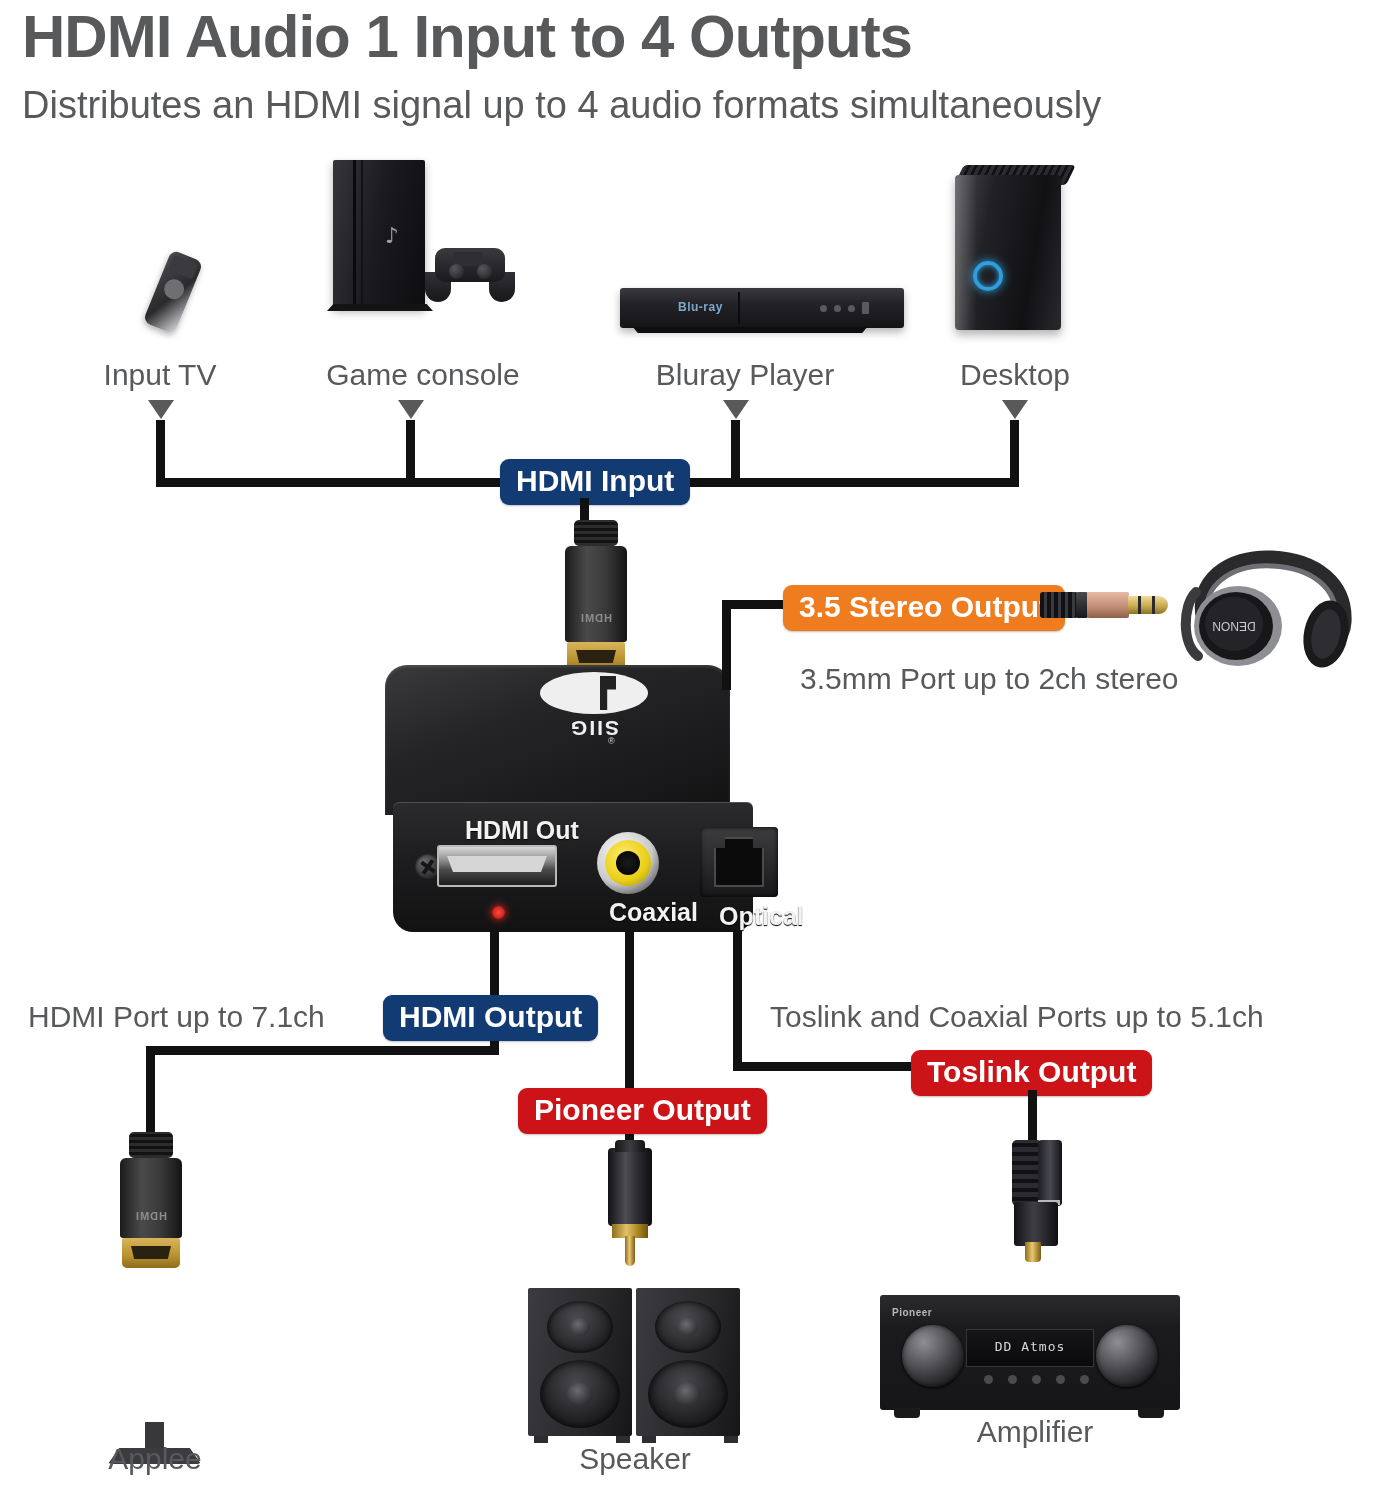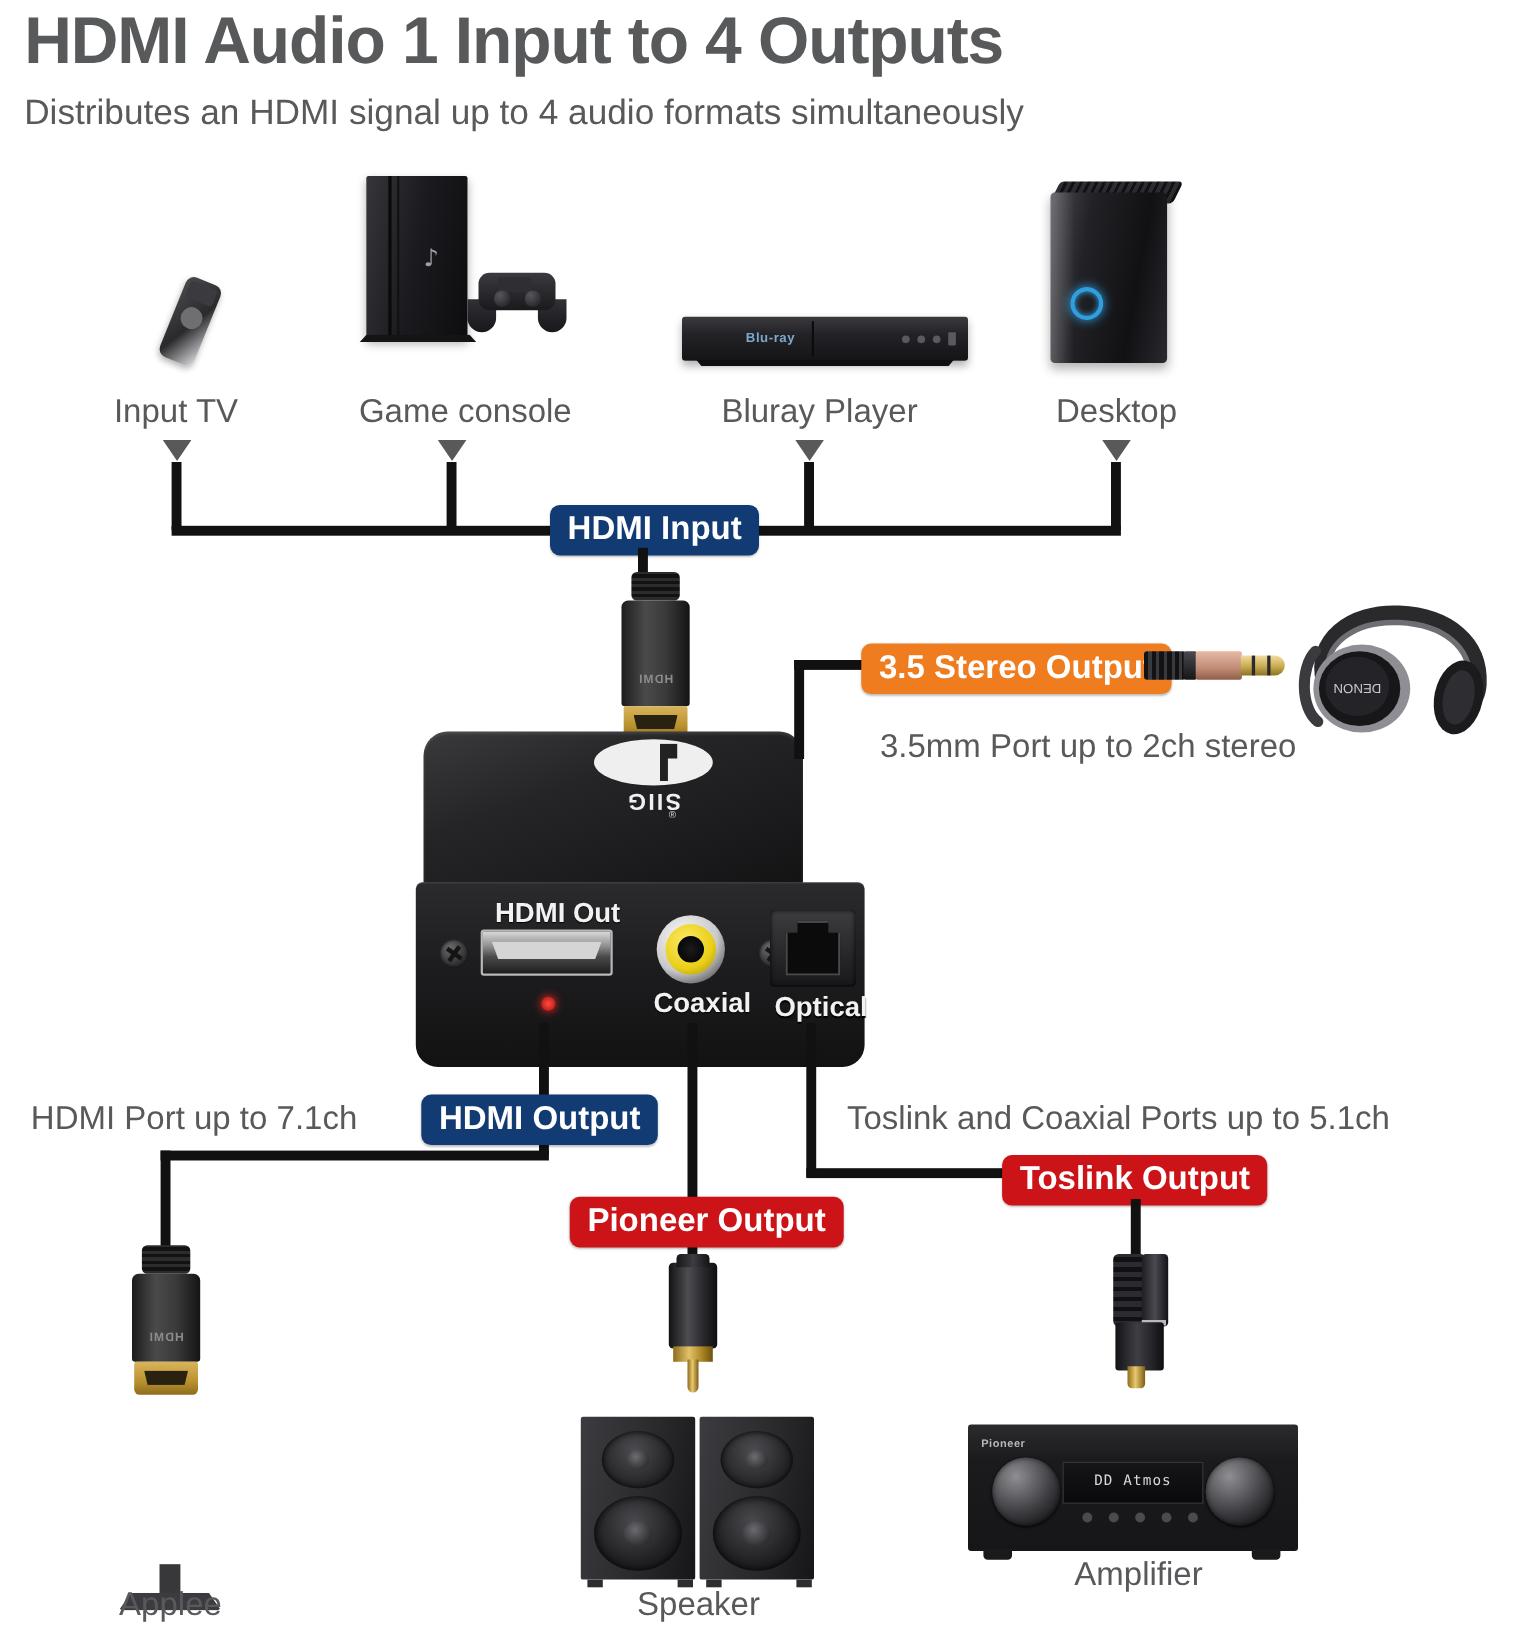--- a/index.html
+++ b/index.html
@@ -2,21 +2,21 @@
 <html><head>
 <meta charset="utf-8">
 <style>
   html,body{margin:0;padding:0;background:#fff;}
   body{width:1375px;height:1500px;position:relative;overflow:hidden;
        font-family:"Liberation Sans","DejaVu Sans",sans-serif;color:#58595b;}
   .abs{position:absolute;}
 
   
   #title{left:22px;top:2px;font-size:60px;font-weight:bold;color:#58595b;letter-spacing:-1px;white-space:nowrap;}
-  #subtitle{left:22px;top:84px;font-size:32px;color:#58595b;white-space:nowrap;}
+  #subtitle{left:22px;top:84px;font-size:38px;color:#58595b;white-space:nowrap;}
 
   
   .dev-label{font-size:30px;color:#58595b;text-align:center;white-space:nowrap;}
 
   
   .badge{color:#fff;font-size:30px;font-weight:600;padding:7px 16px 9px;border-radius:9px;white-space:nowrap;line-height:1;box-shadow:0 1px 2px rgba(0,0,0,.25);}
   .badge.navy{background:#123a73;}
   .badge.orange{background:#ef7d1f;}
   .badge.red{background:#cc1418;}
 
@@ -40,23 +40,23 @@
             transform:scaleX(-1);letter-spacing:1px;font-weight:bold;}
   .hdmi-gold{width:58px;height:30px;margin:0 auto;border-radius:2px 2px 5px 5px;
              background:linear-gradient(180deg,#d9b45a,#b9912f 60%,#8d6c1c);position:relative;}
   .hdmi-gold:before{content:"";position:absolute;left:9px;top:8px;width:40px;height:13px;
              background:#2a2210;clip-path:polygon(0 0,100% 0,92% 100%,8% 100%);}
 
   
   #box-top{left:385px;top:665px;width:345px;height:150px;
     background:linear-gradient(160deg,#3a3a3c 0%,#252527 35%,#1b1b1d 70%,#121213 100%);
     border-radius:22px 22px 0 0;box-shadow:inset 0 2px 3px rgba(255,255,255,.12);}
-  #box-face{left:378px;top:802px;width:360px;height:168px;
+  #box-face{left:393px;top:802px;width:360px;height:130px;
     background:linear-gradient(180deg,#2b2b2d 0%,#1d1d1f 45%,#121213 100%);
-    border-radius:6px 6px 20px 20px;box-shadow:inset 0 1px 0 rgba(255,255,255,.18);padding-left:48px;}
+    border-radius:6px 6px 20px 20px;box-shadow:inset 0 1px 0 rgba(255,255,255,.18);}
   .port-lbl{position:absolute;color:#f2f2f2;font-size:25px;font-weight:bold;white-space:nowrap;
             text-shadow:0 1px 1px #000;}
   .screw{position:absolute;width:26px;height:26px;border-radius:50%;
     background:radial-gradient(circle at 35% 30%,#6a6a6c,#2a2a2c 70%);box-shadow:inset 0 0 3px #000;}
   .screw:before,.screw:after{content:"";position:absolute;background:#151516;}
   .screw:before{left:5px;top:11px;width:16px;height:4px;transform:rotate(35deg);}
   .screw:after{left:11px;top:5px;width:4px;height:16px;transform:rotate(35deg);}
   #hdmi-out-port{left:437px;top:845px;width:120px;height:42px;border-radius:3px;
     background:linear-gradient(180deg,#d8d8d8,#8e8e8e 35%,#4a4a4a 60%,#1d1d1d);
     border:2px solid #b9b9b9;box-sizing:border-box;}
@@ -170,21 +170,21 @@
   #dualshock{position:absolute;left:96px;top:82px;width:98px;height:60px;}
   #ds-body{position:absolute;left:14px;top:6px;width:70px;height:34px;border-radius:10px;
     background:linear-gradient(180deg,#3a3a3f,#1a1a1d);}
   #ds-touch{position:absolute;left:32px;top:10px;width:30px;height:14px;border-radius:2px;background:#2e2e33;}
   .ds-grip{position:absolute;top:30px;width:26px;height:30px;border-radius:0 0 13px 13px;
     background:linear-gradient(180deg,#303035,#18181b);}
   .ds-stick{position:absolute;top:22px;width:15px;height:15px;border-radius:50%;
     background:radial-gradient(circle at 35% 30%,#56565c,#1b1b1e);}
 
   #bluray{left:620px;top:288px;width:260px;height:46px;}
-  #br-body{position:absolute;left:0;top:0;width:260px;height:40px;border-radius:3px;
+  #br-body{position:absolute;left:0;top:0;width:284px;height:40px;border-radius:3px;
     background:linear-gradient(180deg,#3a3a3e 0%,#232327 40%,#141417 100%);box-shadow:0 4px 8px rgba(0,0,0,.3);}
   #br-logo{position:absolute;left:58px;top:12px;color:#7da8cc;font-size:12px;font-weight:bold;letter-spacing:.5px;}
   #br-tray{position:absolute;left:118px;top:4px;width:2px;height:32px;background:#0c0c0e;}
   .br-btn{position:absolute;top:17px;width:7px;height:7px;border-radius:50%;background:#575a5e;}
   #br-foot{position:absolute;left:8px;top:39px;width:244px;height:6px;background:#0e0e10;
     clip-path:polygon(2% 0,98% 0,96% 100%,4% 100%);}
 
   #desktop{left:955px;top:165px;width:120px;height:170px;}
   #dt-body{position:absolute;left:0;top:10px;width:106px;height:155px;border-radius:4px;
     background:linear-gradient(100deg,#4a4a4f 0%,#222226 30%,#111114 70%,#29292e 100%);

